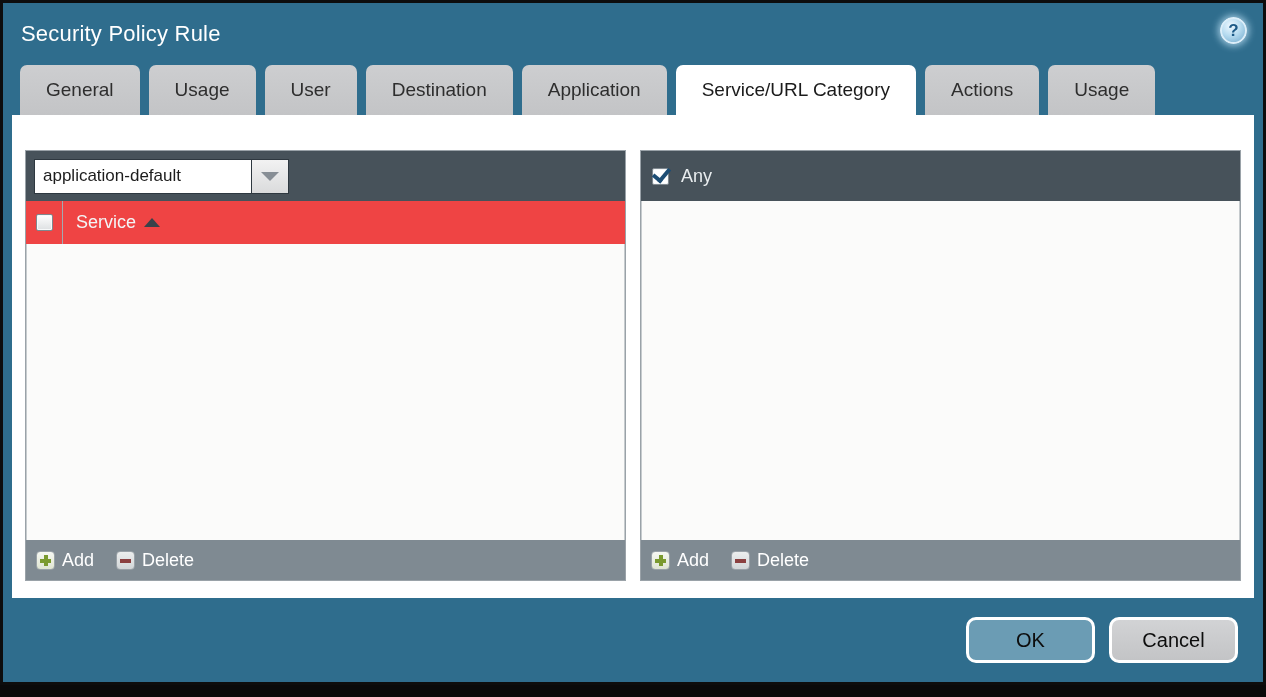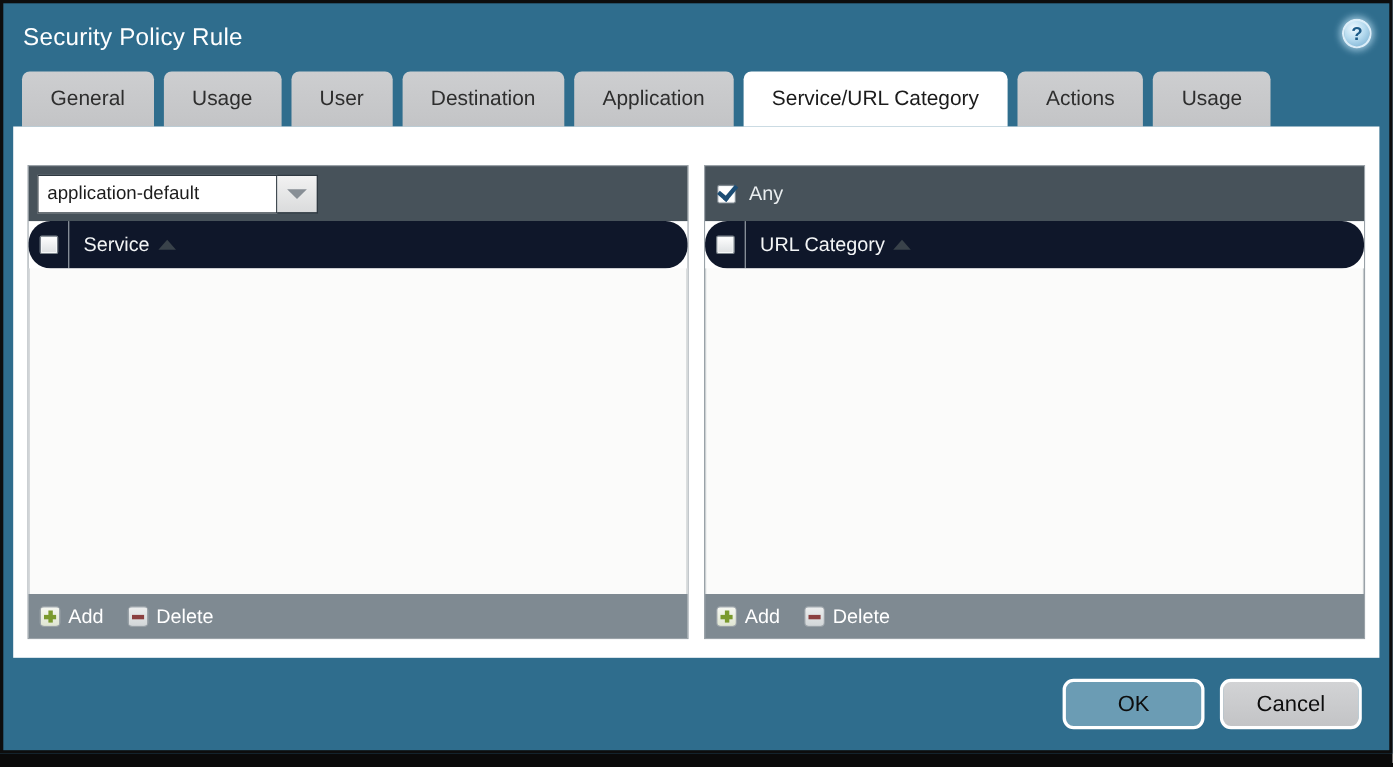--- a/index.html
+++ b/index.html
@@ -140,24 +140,23 @@
     width: 7px; height: 13px;
     border-right: 4px solid #1d4d74;
     border-bottom: 4px solid #1d4d74;
     transform: rotate(40deg);
   }
   .any-row { display: flex; align-items: center; gap: 12px; padding-left: 3px; }
   .any-label { color: #e9edef; font-size: 18px; }
   
   .grid-header {
     height: 43px;
-    background: #0f172a;
+    background: #ef4444;
     display: flex; align-items: stretch;
     flex: 0 0 auto;
-    border-radius: 20px;
   }
   .cb-cell {
     width: 37px;
     display: flex; align-items: center; justify-content: center;
     border-right: 1px solid #a2aab1;
   }
   .col-cell {
     display: flex; align-items: center;
     padding-left: 13px;
     color: #f3f5f6;
@@ -283,29 +282,20 @@
       </div>
     </div>
 
     <div class="panel">
       <div class="toolbar">
         <div class="any-row">
           <span class="checkbox checked"></span>
           <span class="any-label">Any</span>
         </div>
       </div>
-      <div class="grid-header">
-        <span class="cb-cell">
-          <span class="checkbox"></span>
-        </span>
-        <span class="col-cell">
-          <span>URL Category</span>
-          <span class="tri-up"></span>
-        </span>
-      </div>
       <div class="grid-body"></div>
       <div class="grid-footer">
         <span class="mini-btn">
           <span class="icon-box icon-plus"></span>
           <span class="lbl-add">Add</span>
         </span>
         <span class="mini-btn disabled">
           <span class="icon-box icon-minus"></span>
           <span class="lbl-del">Delete</span>
         </span>

